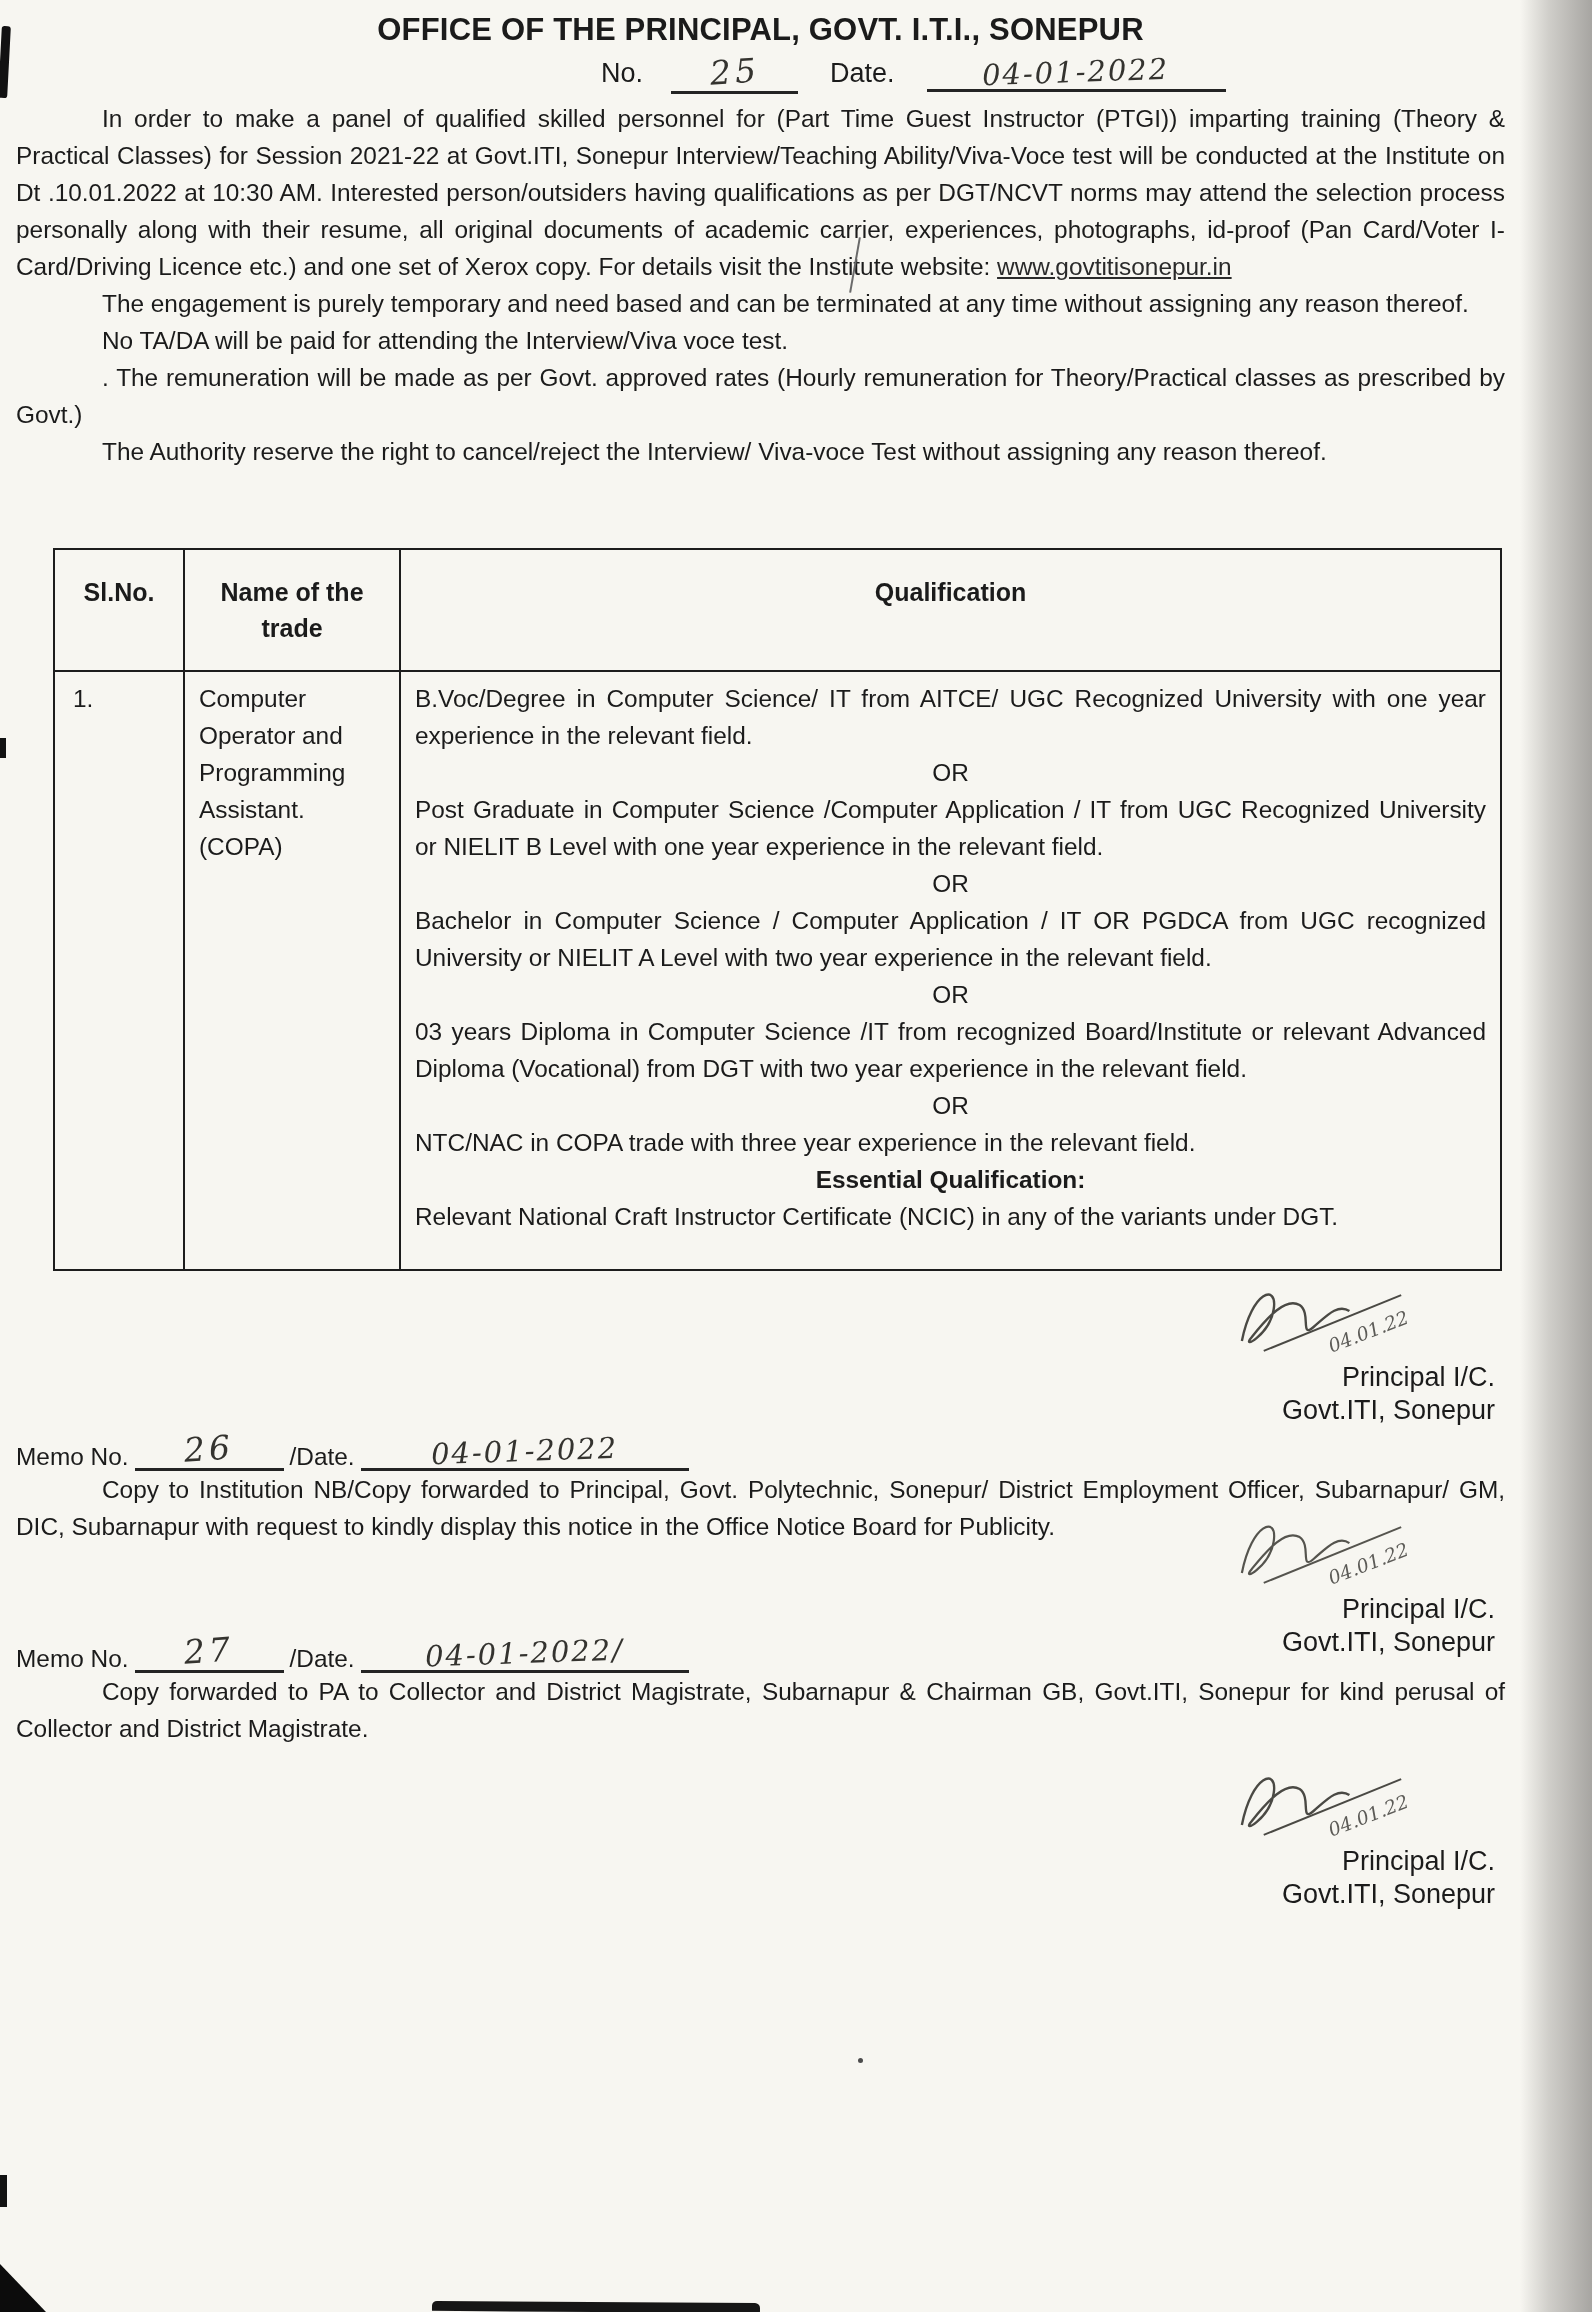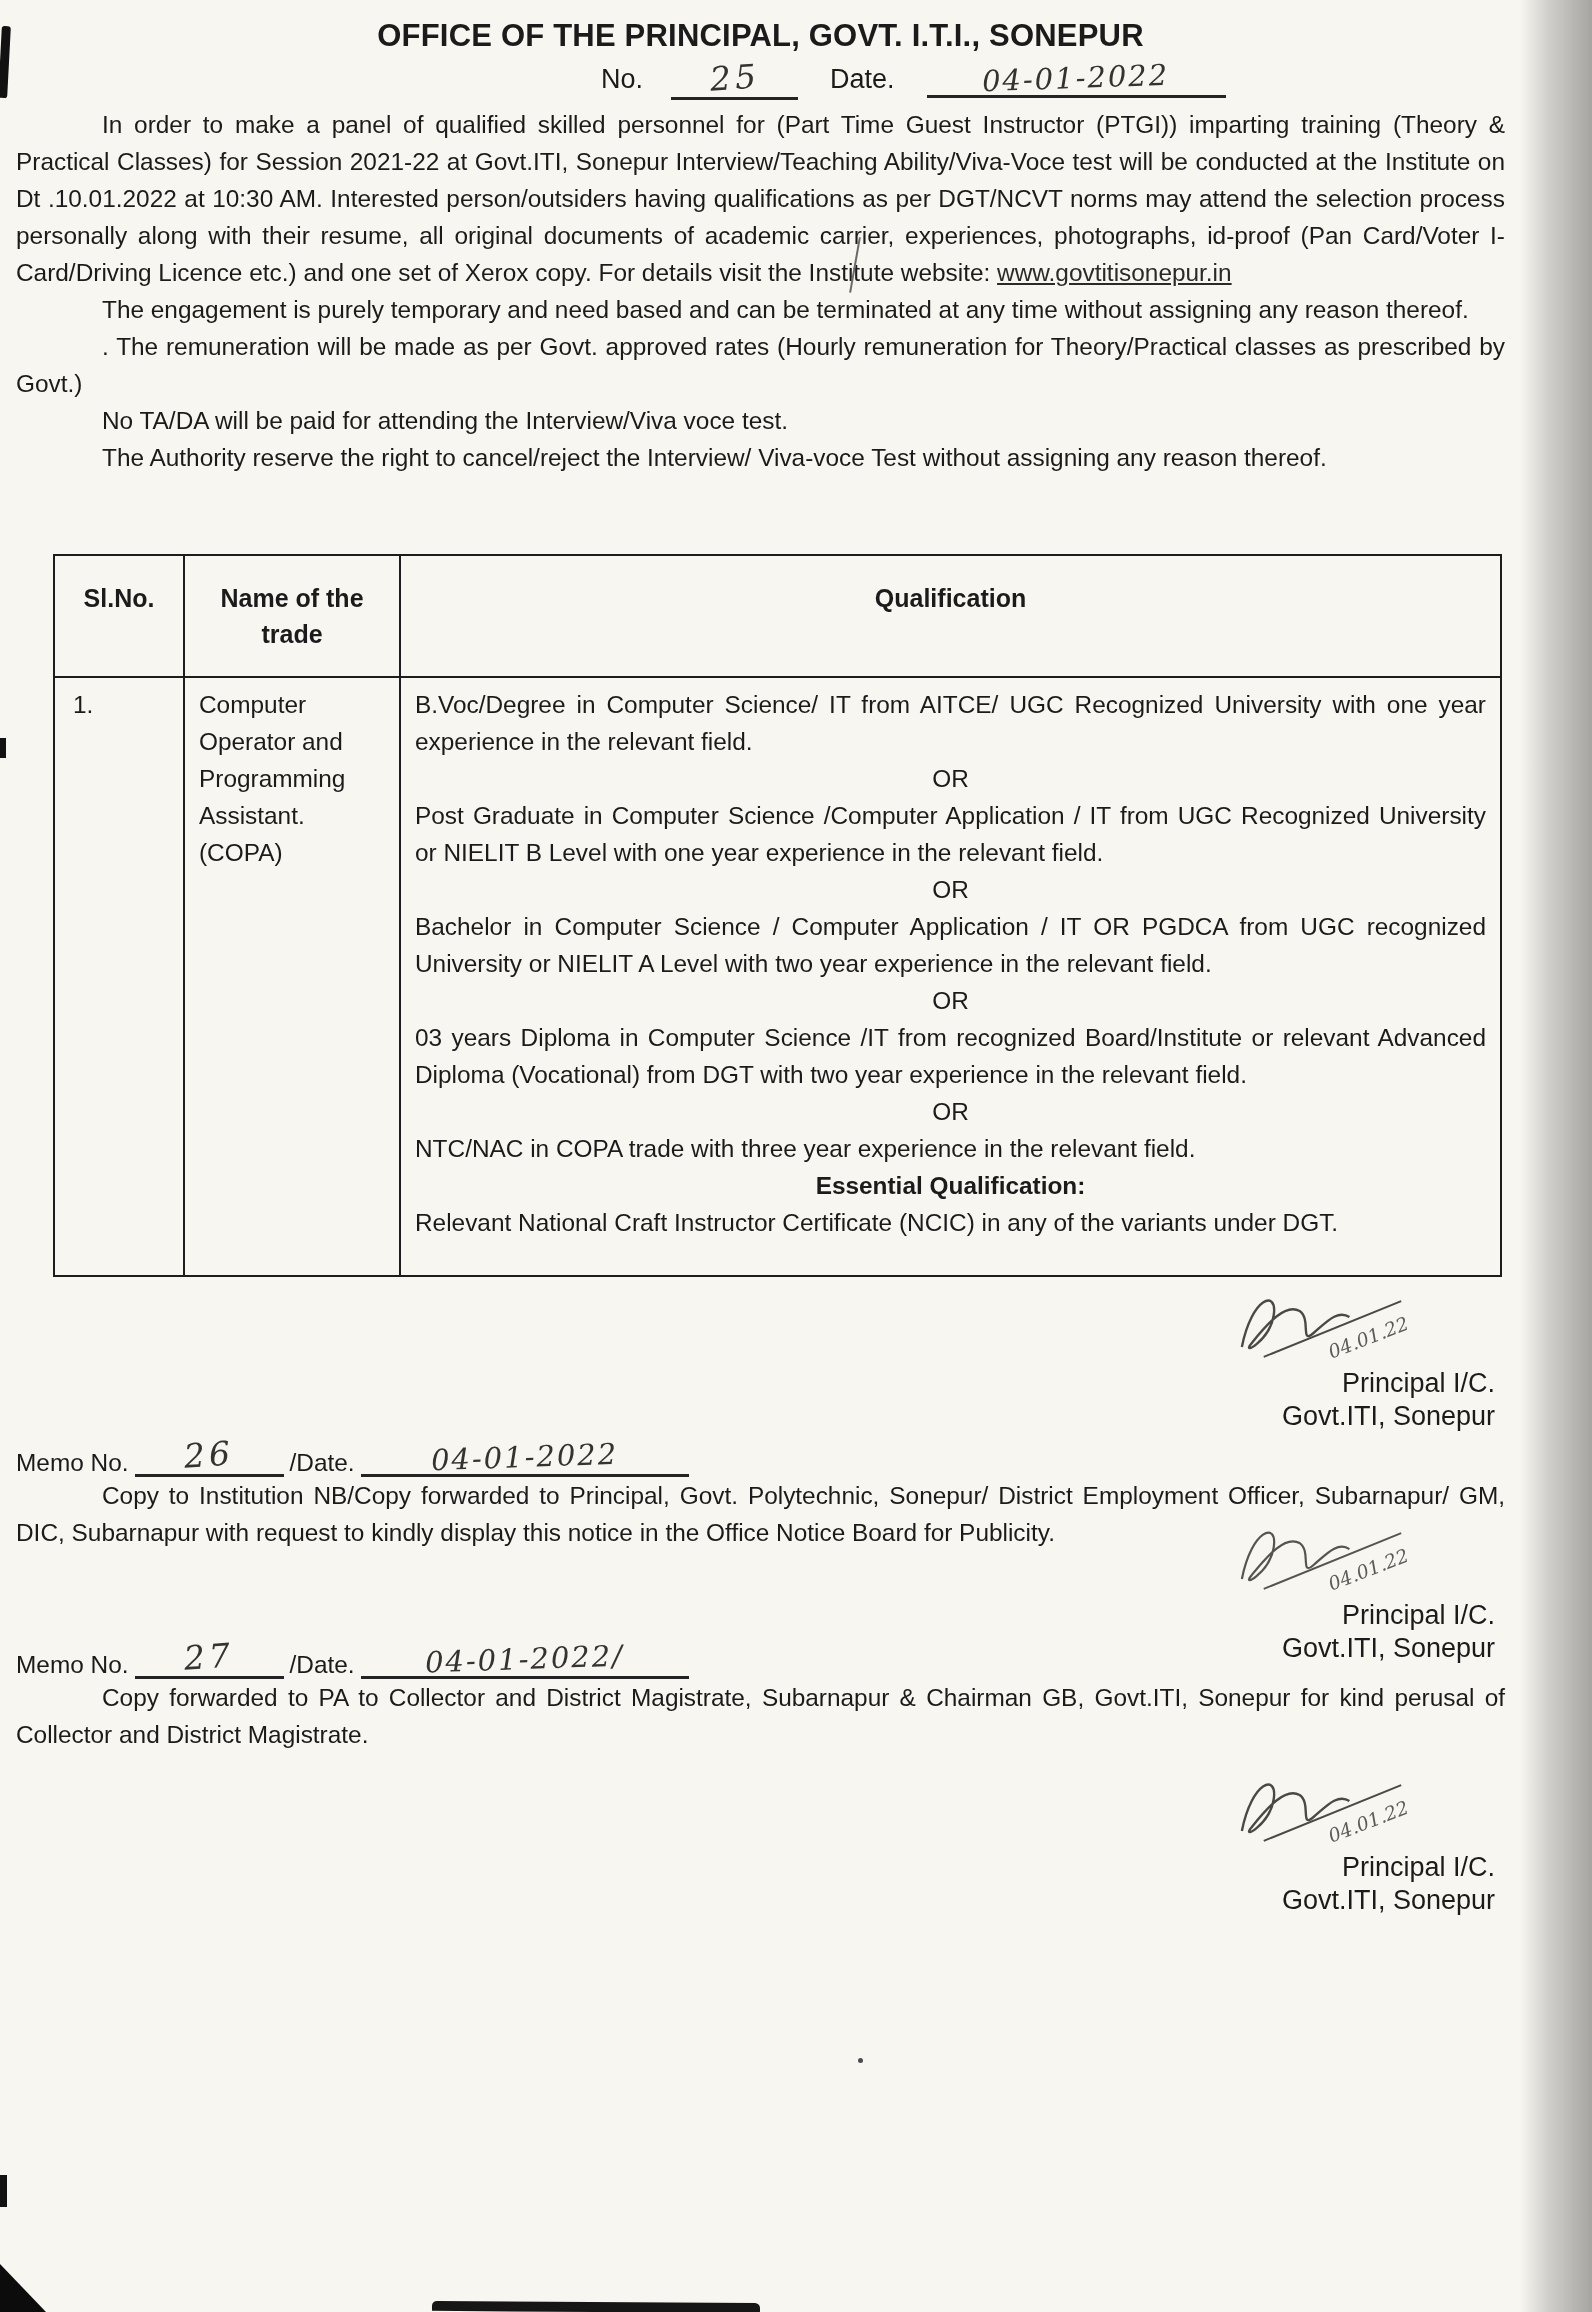--- a/index.html
+++ b/index.html
@@ -7,21 +7,21 @@
     position:relative;width:1592px;height:2312px;margin:0 auto;
     background:#f7f6f1;
     font-family:"Liberation Sans", sans-serif;
     color:#1b1b1b;overflow:hidden;
   }
   .scan-right-band{
     position:absolute;top:0;right:0;width:72px;height:100%;
     background:linear-gradient(to right, rgba(160,158,154,0) 0%, rgba(160,158,154,0.45) 40%, rgba(140,138,135,0.75) 100%);
     pointer-events:none;
   }
-  .content{position:absolute;left:16px;top:18px;width:1489px;}
+  .content{position:absolute;left:16px;top:12px;width:1489px;}
   .doc-title{text-align:center;font-weight:bold;font-size:31px;letter-spacing:0.2px;margin:0;}
   .ref-line{margin:4px 0 6px 585px;font-size:27px;display:flex;align-items:center;gap:28px;}
   .uline{display:inline-block;border-bottom:3px solid #242424;text-align:center;}
   .uline-no{width:127px;margin-right:4px;}
   .uline-date{width:299px;margin-left:4px;}
   .hand{font-family:"DejaVu Serif", serif;font-style:italic;color:#34332f;}
   .hand-big{font-size:33px;display:inline-block;transform:rotate(-4deg);letter-spacing:4px;}
   .hand-date{font-size:29px;display:inline-block;transform:rotate(-2deg);letter-spacing:2px;}
   p.body-p{margin:0;font-size:24.4px;line-height:37px;text-align:justify;}
   .p-indent{text-indent:86px;}
@@ -69,23 +69,23 @@
       <span>No.</span>
       <span class="uline uline-no"><span class="hand hand-big">25</span></span>
       <span>Date.</span>
       <span class="uline uline-date"><span class="hand hand-date">04-01-2022</span></span>
     </div>
 
     <p class="body-p p-indent"><span>In order to make a panel of qualified skilled personnel for (Part Time Guest Instructor (PTGI)) imparting training (Theory &amp; Practical Classes) for Session 2021-22 at Govt.ITI, Sonepur Interview/Teaching Ability/Viva-Voce test will be conducted at the Institute on Dt .10.01.2022 at 10:30 AM. Interested person/outsiders having qualifications as per DGT/NCVT norms may attend the selection process personally along with their resume, all original documents of academic carrier, experiences, photographs, id-proof (Pan Card/Voter I-Card/Driving Licence etc.) and one set of Xerox copy. For details visit the Institute website: </span><a href="#" class="site-link">www.govtitisonepur.in</a></p>
 
     <p class="body-p p-indent">The engagement is purely temporary and need based and can be terminated at any time without assigning any reason thereof.</p>
 
+    <p class="body-p p-indent">No TA/DA will be paid for attending the Interview/Viva voce test.</p>
+
     <p class="body-p p-indent">. The remuneration will be made as per Govt. approved rates (Hourly remuneration for Theory/Practical classes as prescribed by Govt.)</p>
-
-    <p class="body-p p-indent">No TA/DA will be paid for attending the Interview/Viva voce test.</p>
 
     <p class="body-p p-indent">The Authority reserve the right to cancel/reject the Interview/ Viva-voce Test without assigning any reason thereof.</p>
 
     <table class="trades">
       <thead>
         <tr>
           <th class="col-sl">Sl.No.</th>
           <th class="col-trade">Name of the trade</th>
           <th>Qualification</th>
         </tr>

